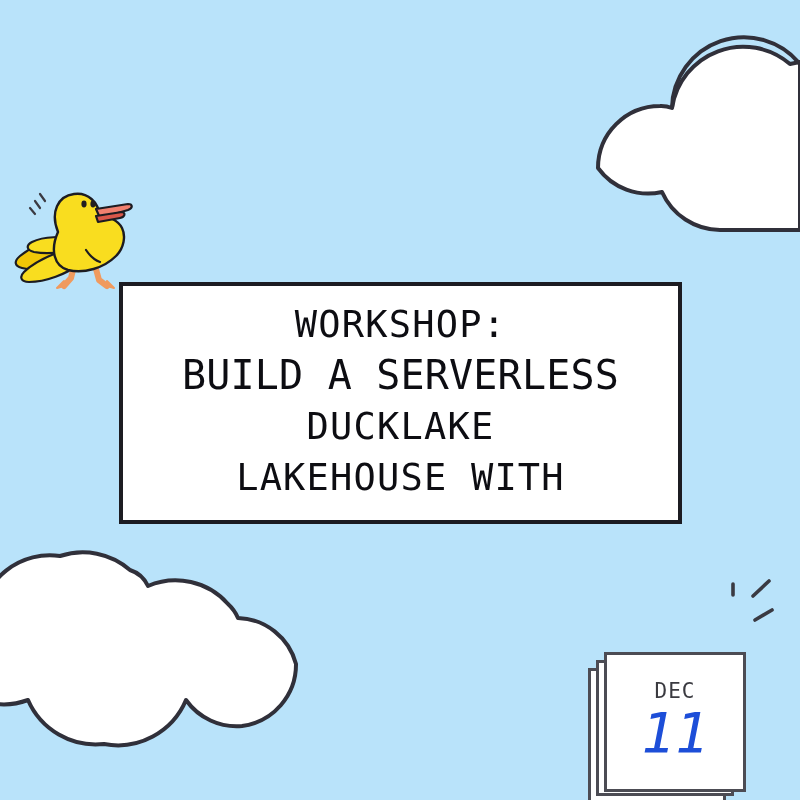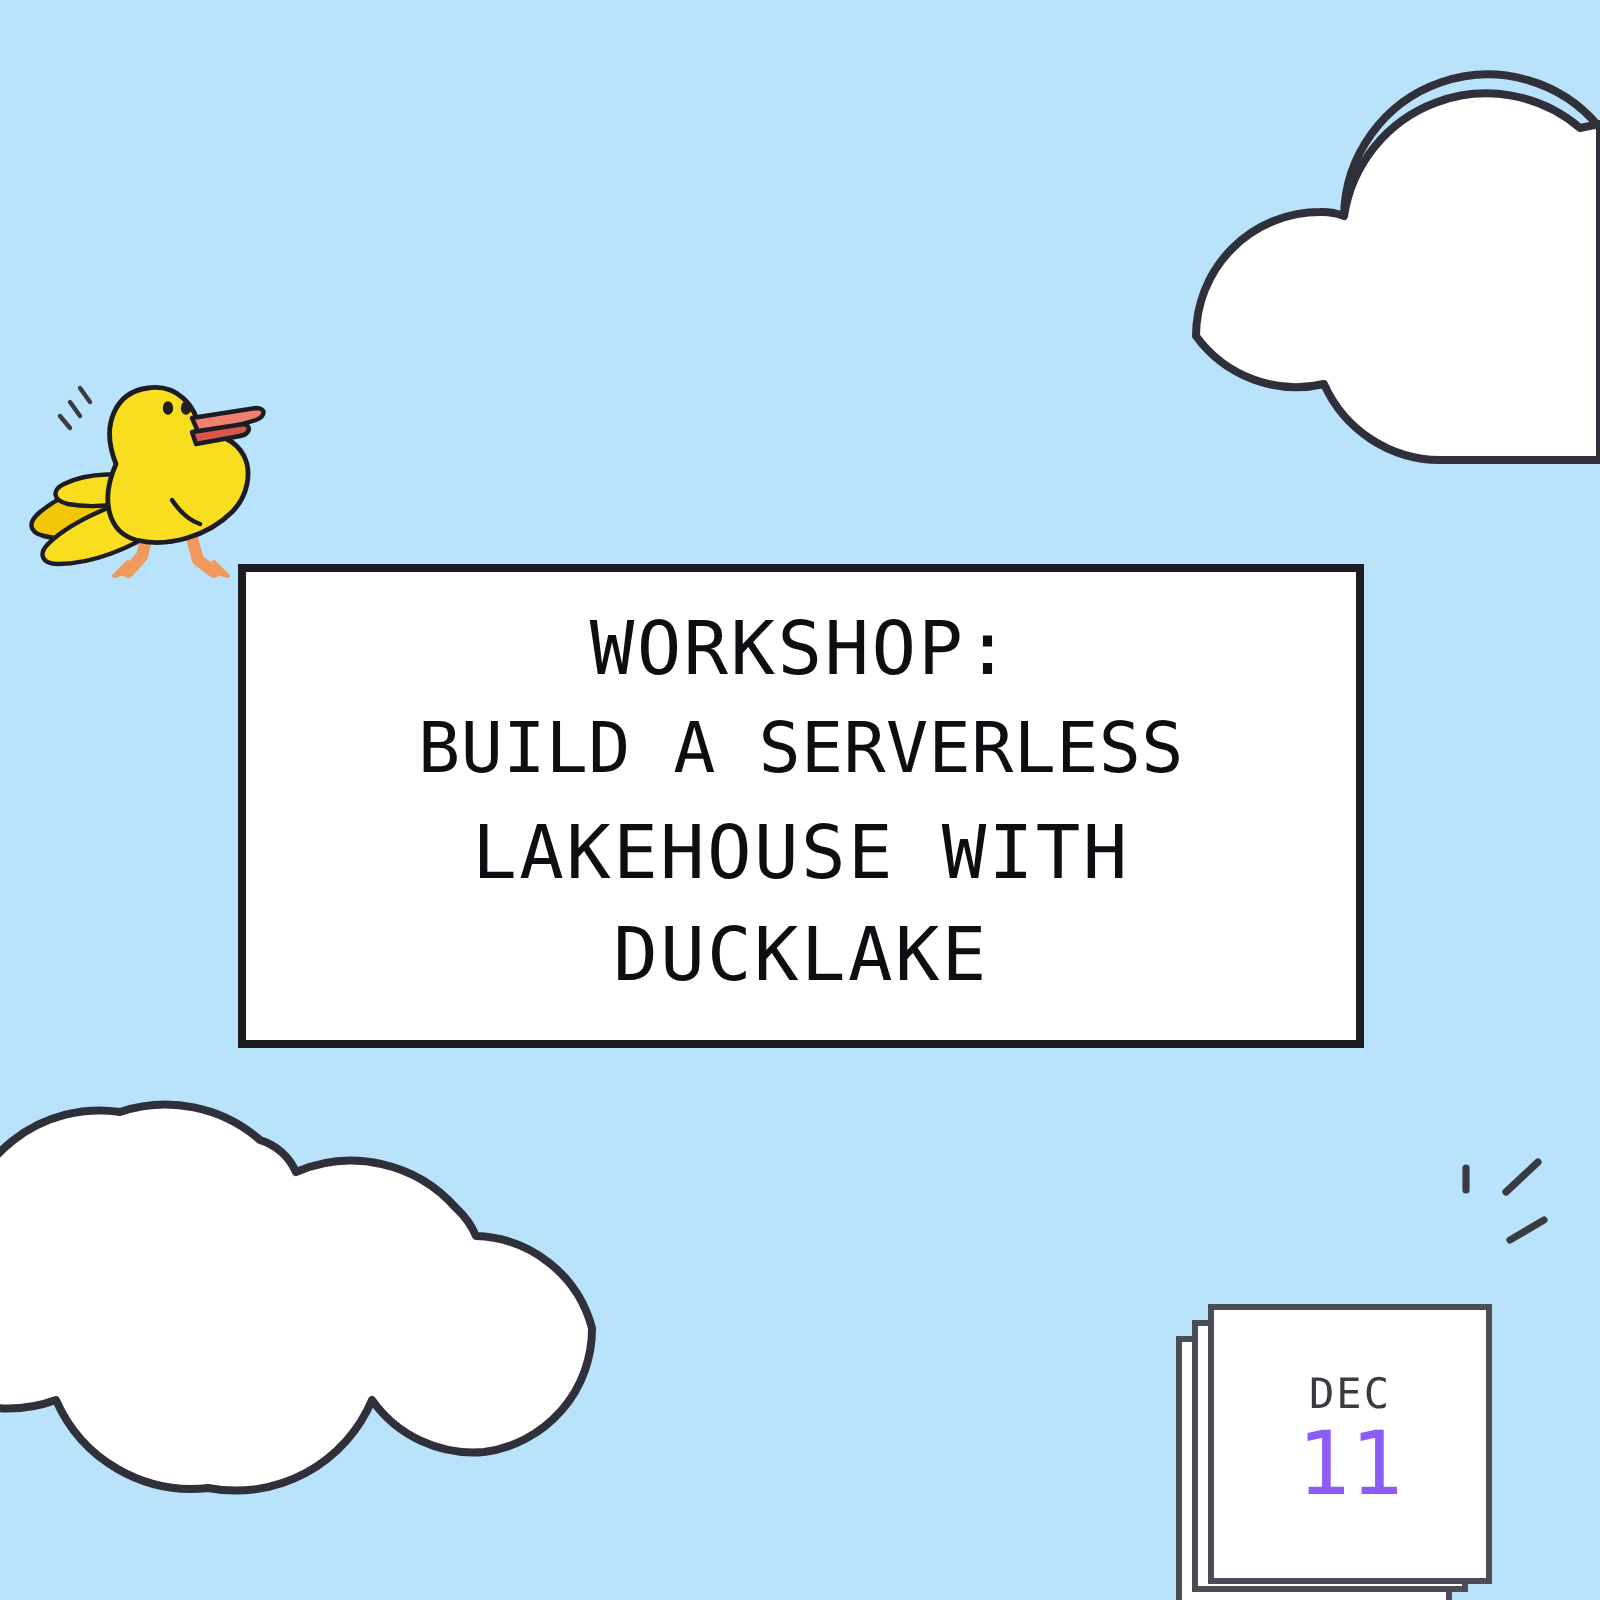--- a/index.html
+++ b/index.html
@@ -52,21 +52,21 @@
     font-family: "DejaVu Sans Mono", monospace;
     font-size: 37px;
     line-height: 51px;
     letter-spacing: 1.2px;
     color: #0d0d12;
     font-weight: 400;
     text-align: center;
     white-space: nowrap;
   }
   .title-line.shrink {
-    font-size: 35px;
+    font-size: 40px;
     letter-spacing: 0.2px;
   }
 
   
   #calendar {
     position: absolute;
     left: 588px;
     top: 608px;
     width: 172px;
     height: 160px;
@@ -85,24 +85,25 @@
   #cal-month {
     font-family: "DejaVu Sans Mono", monospace;
     font-size: 21px;
     letter-spacing: 1px;
     color: #3a3a40;
     line-height: 1;
     margin-bottom: 2px;
   }
   #cal-day {
     font-family: "DejaVu Sans Mono", monospace;
-    font-size: 44px;
+    font-size: 56px;
     letter-spacing: 0px;
-    color: #8b5cf6;
+    color: #1d4ed8;
     line-height: 1.05;
+    font-style: italic;
   }
 
   .sr {
     position: absolute;
     width: 1px; height: 1px;
     overflow: hidden;
     clip: rect(0 0 0 0);
     white-space: nowrap;
   }
 </style>
@@ -201,22 +202,22 @@
 
     <g>
       <ellipse cx="84" cy="204" rx="2.6" ry="3.4" fill="#231f20"></ellipse>
       <ellipse cx="93" cy="204" rx="2.6" ry="3.4" fill="#231f20"></ellipse>
     </g>
   </svg>
 
   <div id="title-card">
     <div class="title-line">WORKSHOP:</div>
     <div class="title-line shrink">BUILD A SERVERLESS</div>
+    <div class="title-line">DUCKLAKE</div>
     <div class="title-line">LAKEHOUSE WITH</div>
-    <div class="title-line">DUCKLAKE</div>
   </div>
 
   <div id="calendar">
     <svg width="172" height="160" viewBox="0 0 172 160" style="position:absolute;left:0;top:0;pointer-events:none;" aria-hidden="true">
       <g stroke="#3a3a42" stroke-width="3.4" stroke-linecap="round">
         <line x1="114" y1="-24" x2="114" y2="-14"></line>
         <line x1="138" y1="-28" x2="152" y2="-40"></line>
         <line x1="146" y1="-6" x2="162" y2="-14"></line>
       </g>
     </svg>

